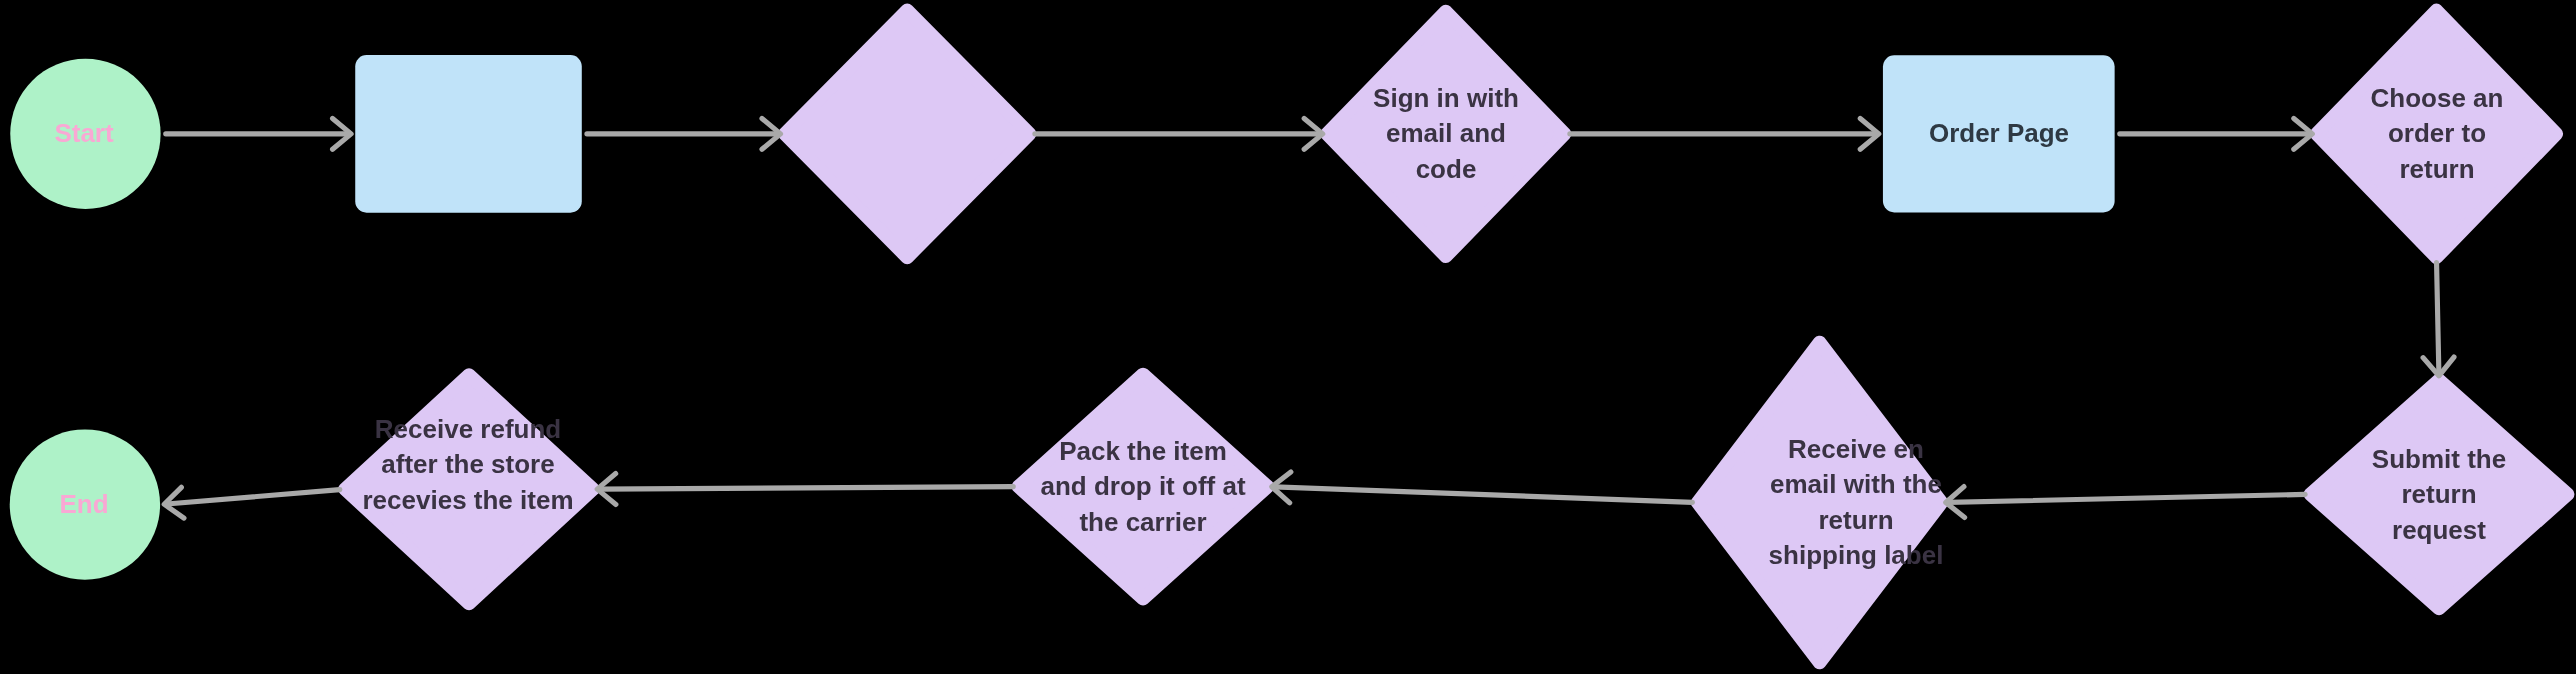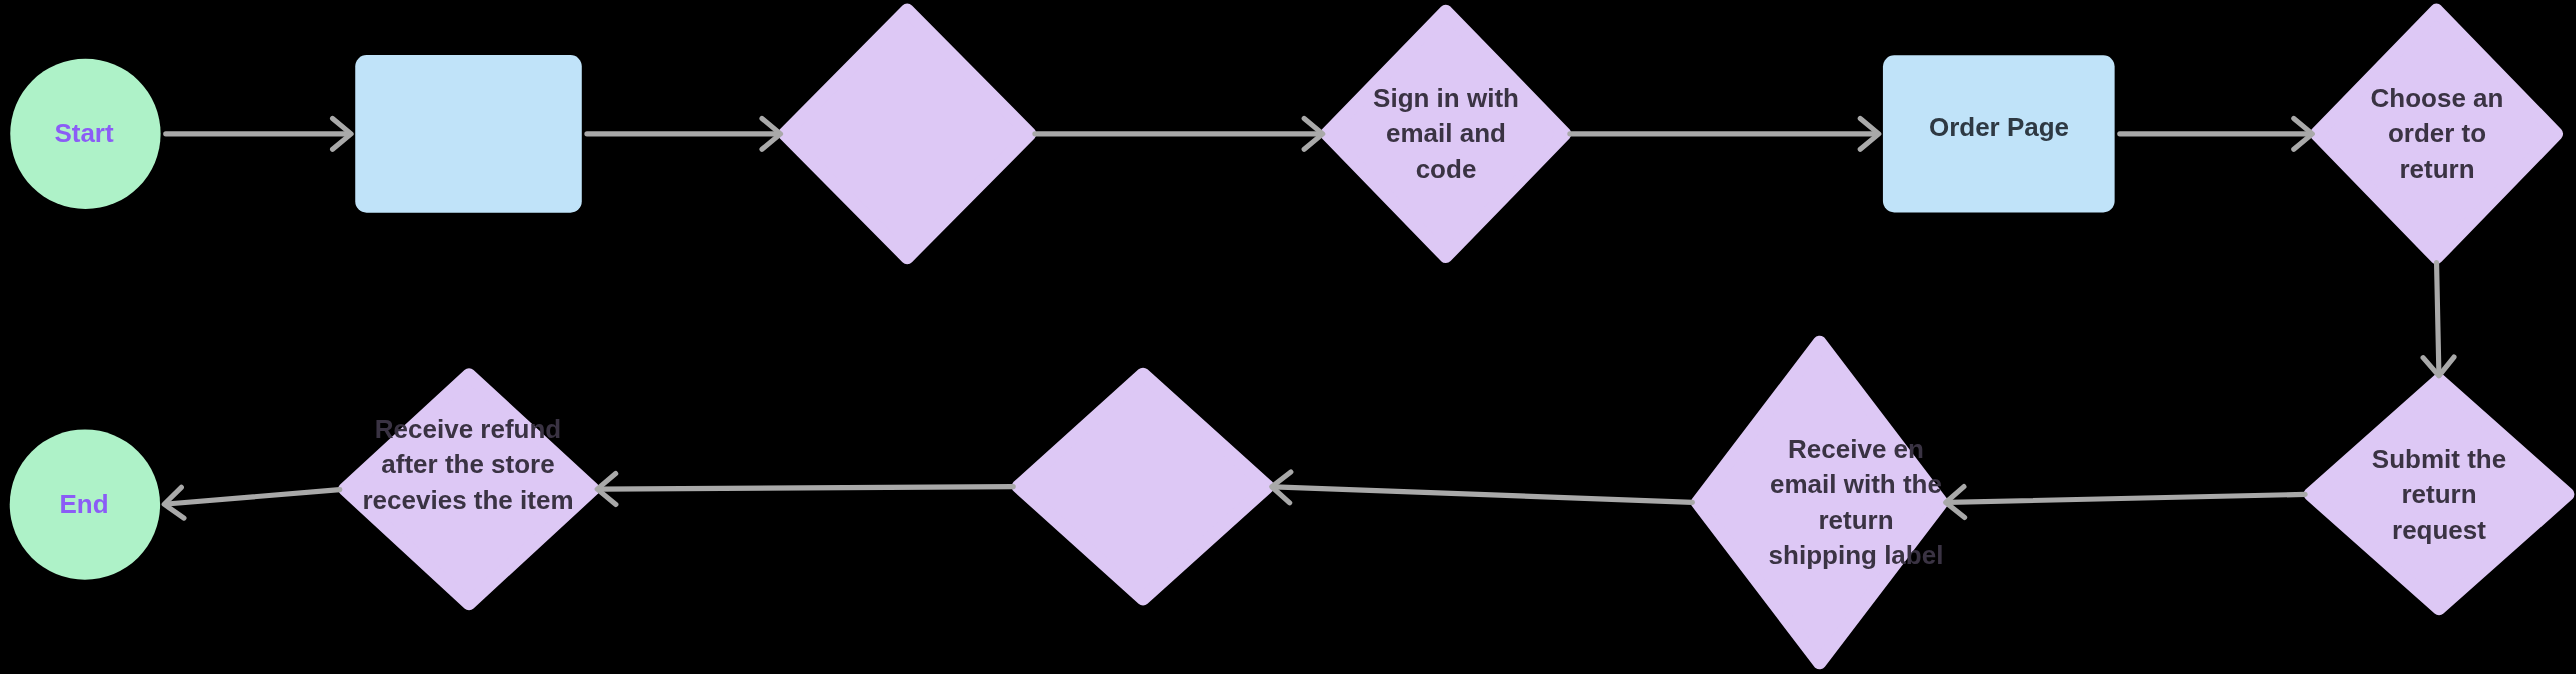--- a/index.html
+++ b/index.html
@@ -30,21 +30,21 @@
   .node-label {
     position: absolute;
     transform: translate(-50%, -50%);
     font-weight: 700;
     font-size: 26px;
     line-height: 1.36;
     text-align: center;
     white-space: pre-line;
     pointer-events: none;
   }
-  .node-label.terminal { color: #8b5cf6; }
+  .node-label.terminal { color: #f9a8d4; }
   .node-label.process  { color: #2e3943; }
   .node-label.step     { color: #3a3343; }
 </style>
 </head>
 <body>
 
 <div id="canvas">
   <svg id="diagram-svg" width="2630" height="674" viewBox="0 0 5104 1309">
     <g id="nodes-layer">
         <circle cx="164" cy="260" r="146" fill="#aef2c8"></circle>
@@ -100,30 +100,33 @@
           <line x1="658.0347341195798" y1="950.8327520234335" x2="321.9548456445463" y2="978.9174223695366"></line>
           <polyline points="350.34891380354867,946.4400934556322 316.9722127043362,979.3337983812532 355.3454259441493,1006.2316887381535"></polyline>
         </g>
       </g>
   </svg>
   <div id="labels-layer">
       <div class="node-label terminal" style="left: 84px; top: 134px;">Start</div>
       <div class="node-label step" style="left: 1446px; top: 134px;">Sign in with
 email and
 code</div>
-      <div class="node-label process" style="left: 1999px; top: 128px; text-align: center;">Order Page</div>
+      <div class="node-label process" style="left: 1999px; top: 134px; text-align: center;">Order Page</div>
       <div class="node-label step" style="left: 2437px; top: 134px;">Choose an
 order to
 return</div>
       <div class="node-label step" style="left: 2439px; top: 495px;">Submit the
 return
 request</div>
       <div class="node-label step" style="left: 1820px; top: 503px; margin-left: 36px;">Receive en
 email with the
 return
 shipping label</div>
+      <div class="node-label step" style="left: 1143px; top: 487px;">Pack the item
+and drop it off at
+the carrier</div>
       <div class="node-label step" style="left: 468px; top: 465px;">Receive refund
 after the store
 recevies the item</div>
       <div class="node-label terminal" style="left: 84px; top: 505px;">End</div>
     </div>
 </div>
 
 
 </body></html>

